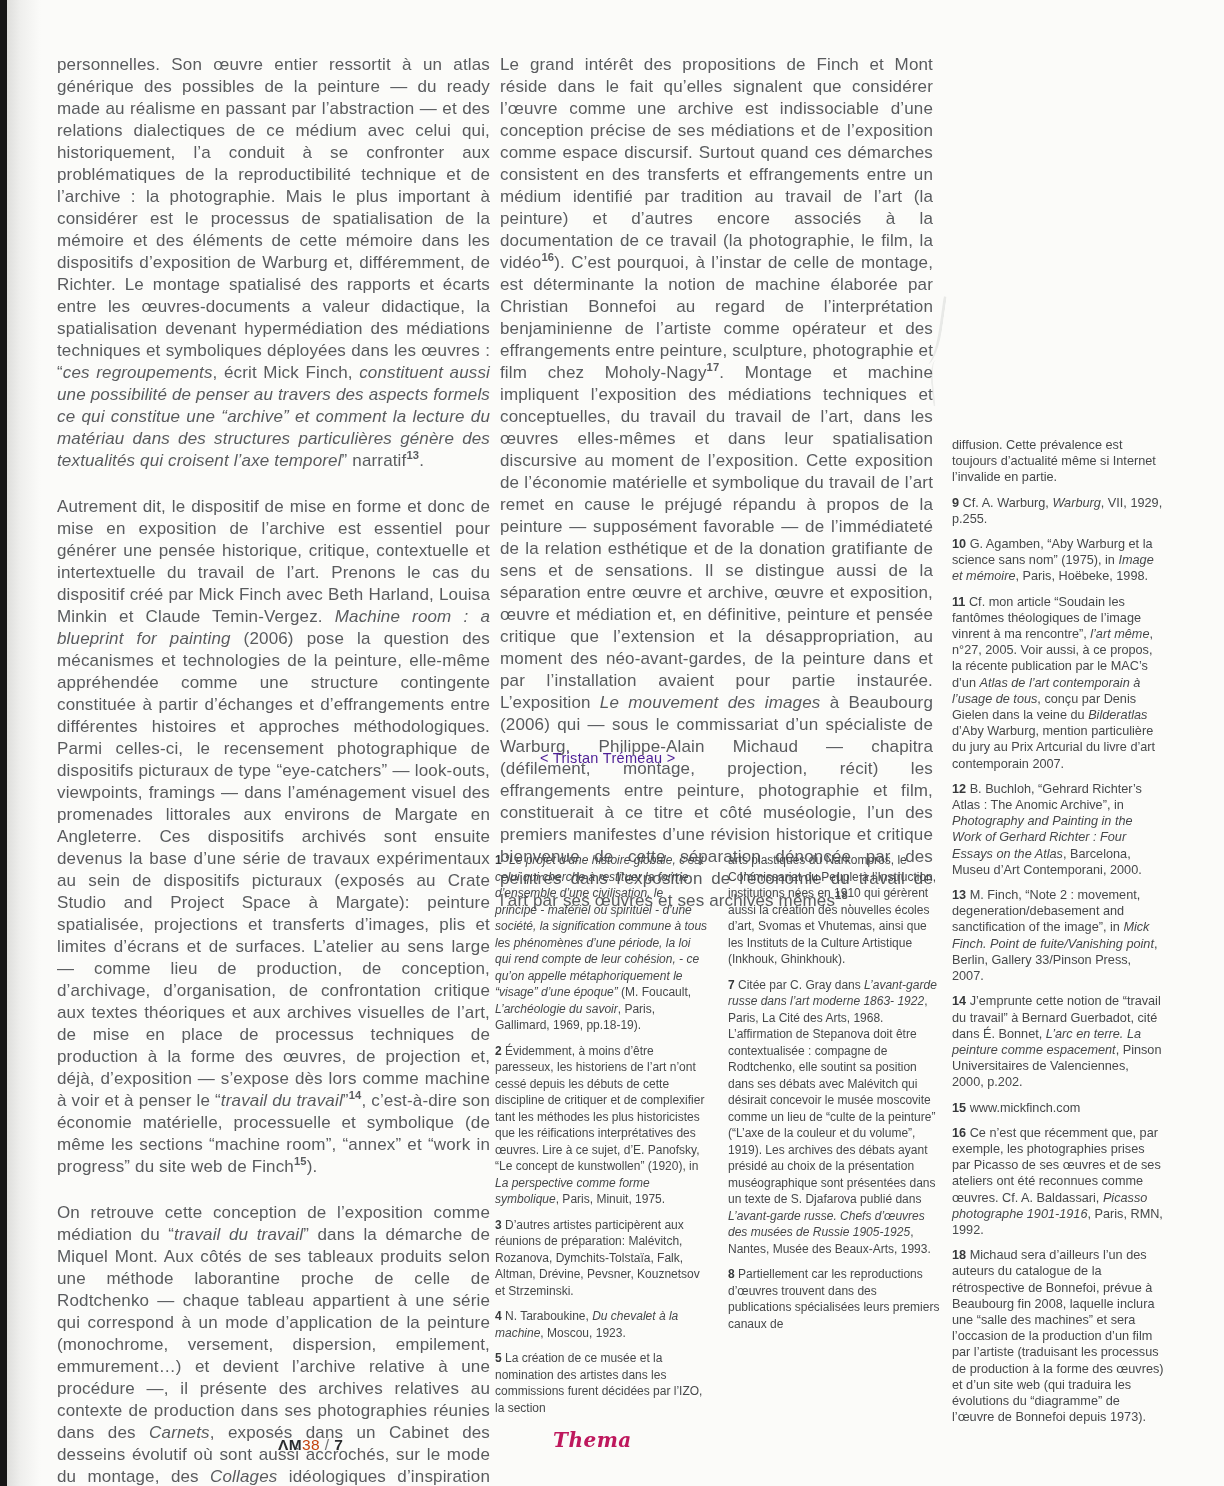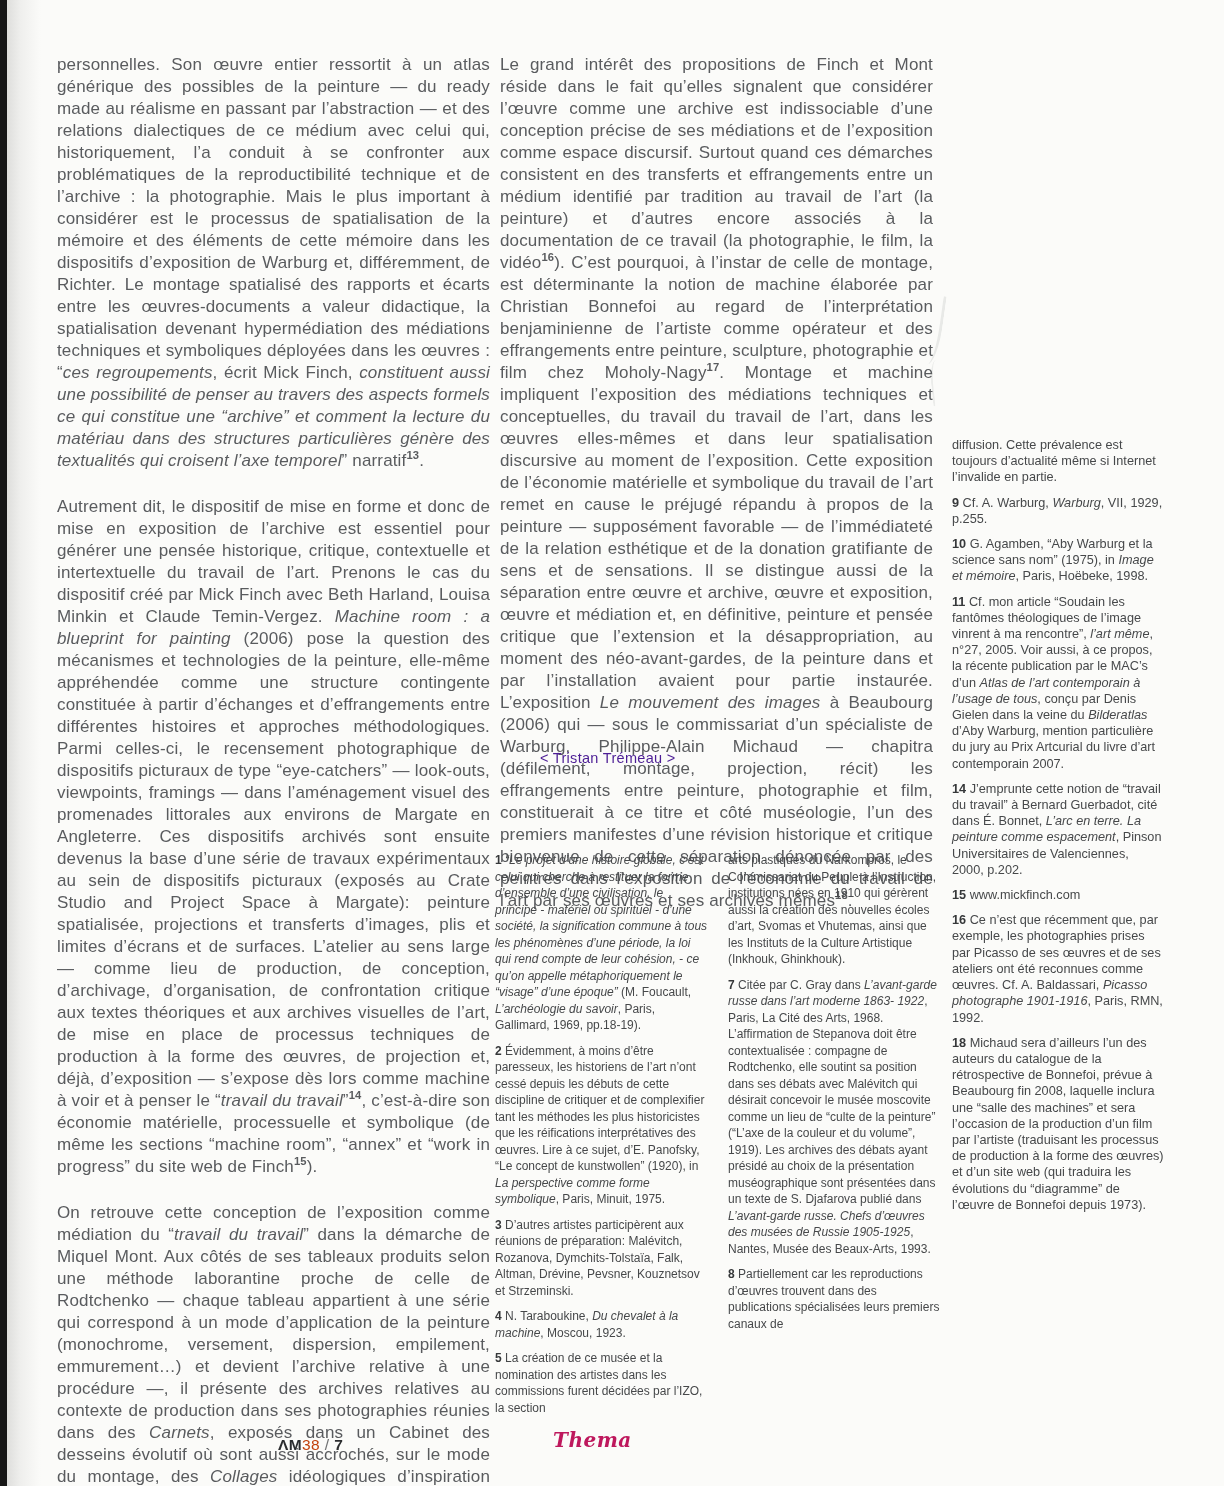--- a/index.html
+++ b/index.html
@@ -74,20 +74,22 @@
   <div class="notes notesB">
       <p><span>arts plastiques du Narkompros, le Commissariat du Peuple à l’Instruction, institutions nées en 1910 qui gérèrent aussi la création des nouvelles écoles d’art, Svomas et Vhutemas, ainsi que les Instituts de la Culture Artistique (Inkhouk, Ghinkhouk).</span></p>
       <p><span class="run-b">7 </span><span>Citée par C. Gray dans </span><span class="run-i">L’avant-garde russe dans l’art moderne 1863- 1922</span><span>, Paris, La Cité des Arts, 1968. L’affirmation de Stepanova doit être contextualisée : compagne de Rodtchenko, elle soutint sa position dans ses débats avec Malévitch qui désirait concevoir le musée moscovite comme un lieu de “culte de la peinture” (“L’axe de la couleur et du volume”, 1919). Les archives des débats ayant présidé au choix de la présentation muséographique sont présentées dans un texte de S. Djafarova publié dans </span><span class="run-i">L’avant-garde russe. Chefs d’œuvres des musées de Russie 1905-1925</span><span>, Nantes, Musée des Beaux-Arts, 1993.</span></p>
       <p><span class="run-b">8 </span><span>Partiellement car les reproductions d’œuvres trouvent dans des publications spécialisées leurs premiers canaux de</span></p>
     </div>
   <div class="notes notesC">
       <p><span>diffusion. Cette prévalence est toujours d’actualité même si Internet l’invalide en partie.</span></p>
       <p><span class="run-b">9 </span><span>Cf. A. Warburg, </span><span class="run-i">Warburg</span><span>, VII, 1929, p.255.</span></p>
       <p><span class="run-b">10 </span><span>G. Agamben, “Aby Warburg et la science sans nom” (1975), in </span><span class="run-i">Image et mémoire</span><span>, Paris, Hoëbeke, 1998.</span></p>
       <p><span class="run-b">11 </span><span>Cf. mon article “Soudain les fantômes théologiques de l’image vinrent à ma rencontre”, </span><span class="run-i">l’art même</span><span>, n°27, 2005. Voir aussi, à ce propos, la récente publication par le MAC’s d’un </span><span class="run-i">Atlas de l’art contemporain à l’usage de tous</span><span>, conçu par Denis Gielen dans la veine du </span><span class="run-i">Bilderatlas</span><span> d’Aby Warburg, mention particulière du jury au Prix Artcurial du livre d’art contemporain 2007.</span></p>
+      <p><span class="run-b">12 </span><span>B. Buchloh, “Gehrard Richter’s Atlas : The Anomic Archive”, in </span><span class="run-i">Photography and Painting in the Work of Gerhard Richter : Four Essays on the Atlas</span><span>, Barcelona, Museu d’Art Contemporani, 2000.</span></p>
+      <p><span class="run-b">13 </span><span>M. Finch, “Note 2 : movement, degeneration/debasement and sanctification of the image”, in </span><span class="run-i">Mick Finch. Point de fuite/Vanishing point</span><span>, Berlin, Gallery 33/Pinson Press, 2007.</span></p>
       <p><span class="run-b">14 </span><span>J’emprunte cette notion de “travail du travail” à Bernard Guerbadot, cité dans É. Bonnet, </span><span class="run-i">L’arc en terre. La peinture comme espacement</span><span>, Pinson Universitaires de Valenciennes, 2000, p.202.</span></p>
       <p><span class="run-b">15 </span><span>www.mickfinch.com</span></p>
       <p><span class="run-b">16 </span><span>Ce n’est que récemment que, par exemple, les photographies prises par Picasso de ses œuvres et de ses ateliers ont été reconnues comme œuvres. Cf. A. Baldassari, </span><span class="run-i">Picasso photographe 1901-1916</span><span>, Paris, RMN, 1992.</span></p>
       <p><span class="run-b">18 </span><span>Michaud sera d’ailleurs l’un des auteurs du catalogue de la rétrospective de Bonnefoi, prévue à Beaubourg fin 2008, laquelle inclura une “salle des machines” et sera l’occasion de la production d’un film par l’artiste (traduisant les processus de production à la forme des œuvres) et d’un site web (qui traduira les évolutions du “diagramme” de l’œuvre de Bonnefoi depuis 1973).</span></p>
     </div>
 
   <div class="folio">
     <span>ΛM</span><span class="muted">38</span><span class="sep"> / </span><span>7</span>
   </div>
   <div class="section-title">Thema</div>

